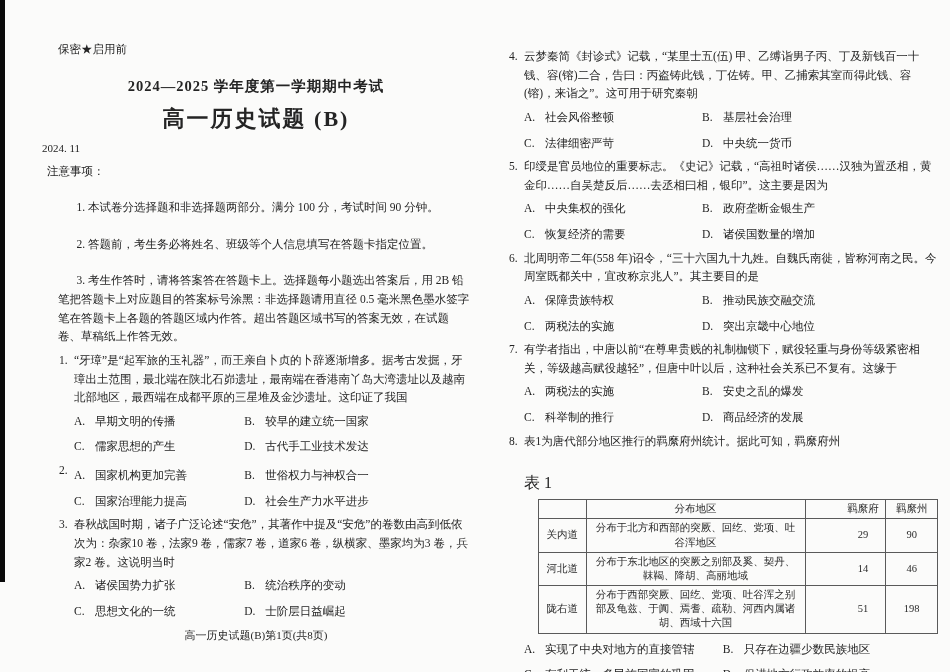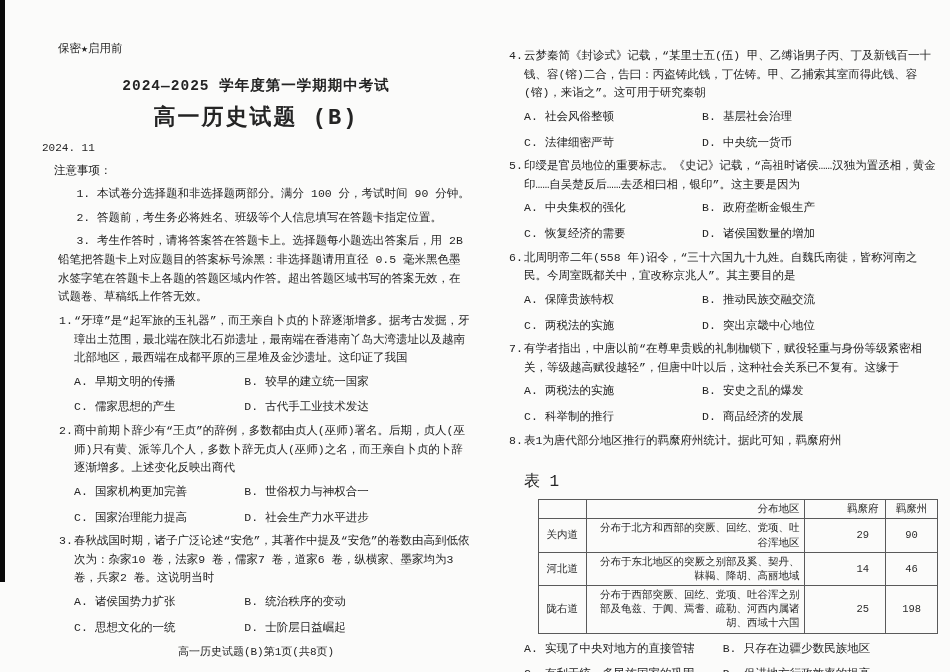--- a/index.html
+++ b/index.html
@@ -3,53 +3,53 @@
 <meta charset="utf-8">
 <style>
   html, body {
     margin: 0; padding: 0;
     width: 950px; height: 672px;
     overflow: hidden;
     background: #fbfbfa;
     color: #242424;
     font-family: "Liberation Serif", "DejaVu Serif", serif;
   }
-  .page { position: relative; width: 950px; height: 672px; font-family: Liberation Mono, monospace; }
+  .page { position: relative; width: 950px; height: 672px; }
   .scan-bar {
     position: absolute; left: 0; top: 0;
     width: 5px; height: 582px; background: #0a0a0a;
   }
   .col { position: absolute; font-size: 11.5px; line-height: 1.62; }
   .col-left  { left: 42px;  top: 40px; width: 428px; }
   .col-right { left: 496px; top: 42px; width: 442px; }
 
   .secrecy { margin: 0 0 4px 16px; }
   .session { text-align: center; font-size: 14.5px; font-weight: bold; letter-spacing: 1px; margin: 16px 0 3px; }
   .title   { text-align: center; font-size: 22px;  font-weight: bold; letter-spacing: 2px; margin: 1px 0 3px; }
   .date    { text-align: left; padding-right: 24px; font-size: 11px; margin-bottom: 3px; }
 
-  .notice-heading { margin-left: 12px; margin-top: 4px; }
-  .notice-item    { margin-left: 16px; text-indent: 1.6em; margin-top: 5px; }
+  .notice-heading { margin-left: 5px; margin-top: 4px; }
+  .notice-item    { margin-left: 16px; text-indent: 1.6em; margin-top: 18px; }
   .section-heading{ margin-left: 16px; margin-top: 2px; letter-spacing: -0.2px; }
 
   .q { display: flex; margin-top: 5px; padding-left: 17px; }
   .col-right .q { padding-left: 13px; }
   .qnum  { flex: 0 0 15px; }
   .qbody { flex: 1; min-width: 0; }
   .stem  { }
   .opts  { display: grid; grid-template-columns: 43% 57%; row-gap: 7px; margin-top: 5px; }
   .opts-wide { grid-template-columns: 48% 52%; }
   .opt   { display: flex; white-space: nowrap; }
   .optlabel { flex: 0 0 21px; }
 
   .t1caption { text-align: left; font-size: 16px; margin: 20px 40px 3px 0; }
   table.t1 { border-collapse: collapse; margin: 0 0 6px 14px; font-size: 10.5px; line-height: 1.35; color: #2a2a2a; }
   table.t1 th, table.t1 td { border: 1px solid #5a5a5a; padding: 2px 5px; font-weight: normal; }
   table.t1 .c-region { width: 38px;  text-align: center; }
-  table.t1 .c-area   { width: 218px; text-align: right; }
+  table.t1 .c-area   { width: 218px; text-align: center; }
   table.t1 .c-fu     { width: 36px;  text-align: center; padding-left: 40px; }
   table.t1 .c-zhou   { width: 42px;  text-align: center; }
 
   .footer { text-align: center; margin-top: 7px; font-size: 11px; }
 </style>
 </head>
 <body>
 
 <div class="page">
   <div class="scan-bar"></div>
@@ -87,21 +87,20 @@
               <span class="optlabel">D.</span>
               <span>古代手工业技术发达</span>
             </div>
         </div>
       </div>
     </div>
 
     <div class="q">
       <span class="qnum">2.</span>
       <div class="qbody">
-        <div class="stem">商中前期卜辞少有“王贞”的辞例，多数都由贞人(巫师)署名。后期，贞人(巫师)只有黄、派等几个人，多数卜辞无贞人(巫师)之名，而王亲自卜贞的卜辞逐渐增多。上述变化反映出商代</div>
         <div class="opts">
           <div class="opt">
               <span class="optlabel">A.</span>
               <span>国家机构更加完善</span>
             </div>
           <div class="opt">
               <span class="optlabel">B.</span>
               <span>世俗权力与神权合一</span>
             </div>
           <div class="opt">
@@ -268,21 +267,21 @@
           </tr>
           <tr>
             <td class="c-region">河北道</td>
             <td class="c-area">分布于东北地区的突厥之别部及奚、契丹、靺鞨、降胡、高丽地域</td>
             <td class="c-fu">14</td>
             <td class="c-zhou">46</td>
           </tr>
           <tr>
             <td class="c-region">陇右道</td>
             <td class="c-area">分布于西部突厥、回纥、党项、吐谷浑之别部及龟兹、于阗、焉耆、疏勒、河西内属诸胡、西域十六国</td>
-            <td class="c-fu">25</td>
+            <td class="c-fu">51</td>
             <td class="c-zhou">198</td>
           </tr>
         </tbody>
           </table>
 
         <div class="opts opts-wide">
           <div class="opt">
               <span class="optlabel">A.</span>
               <span>实现了中央对地方的直接管辖</span>
             </div>

